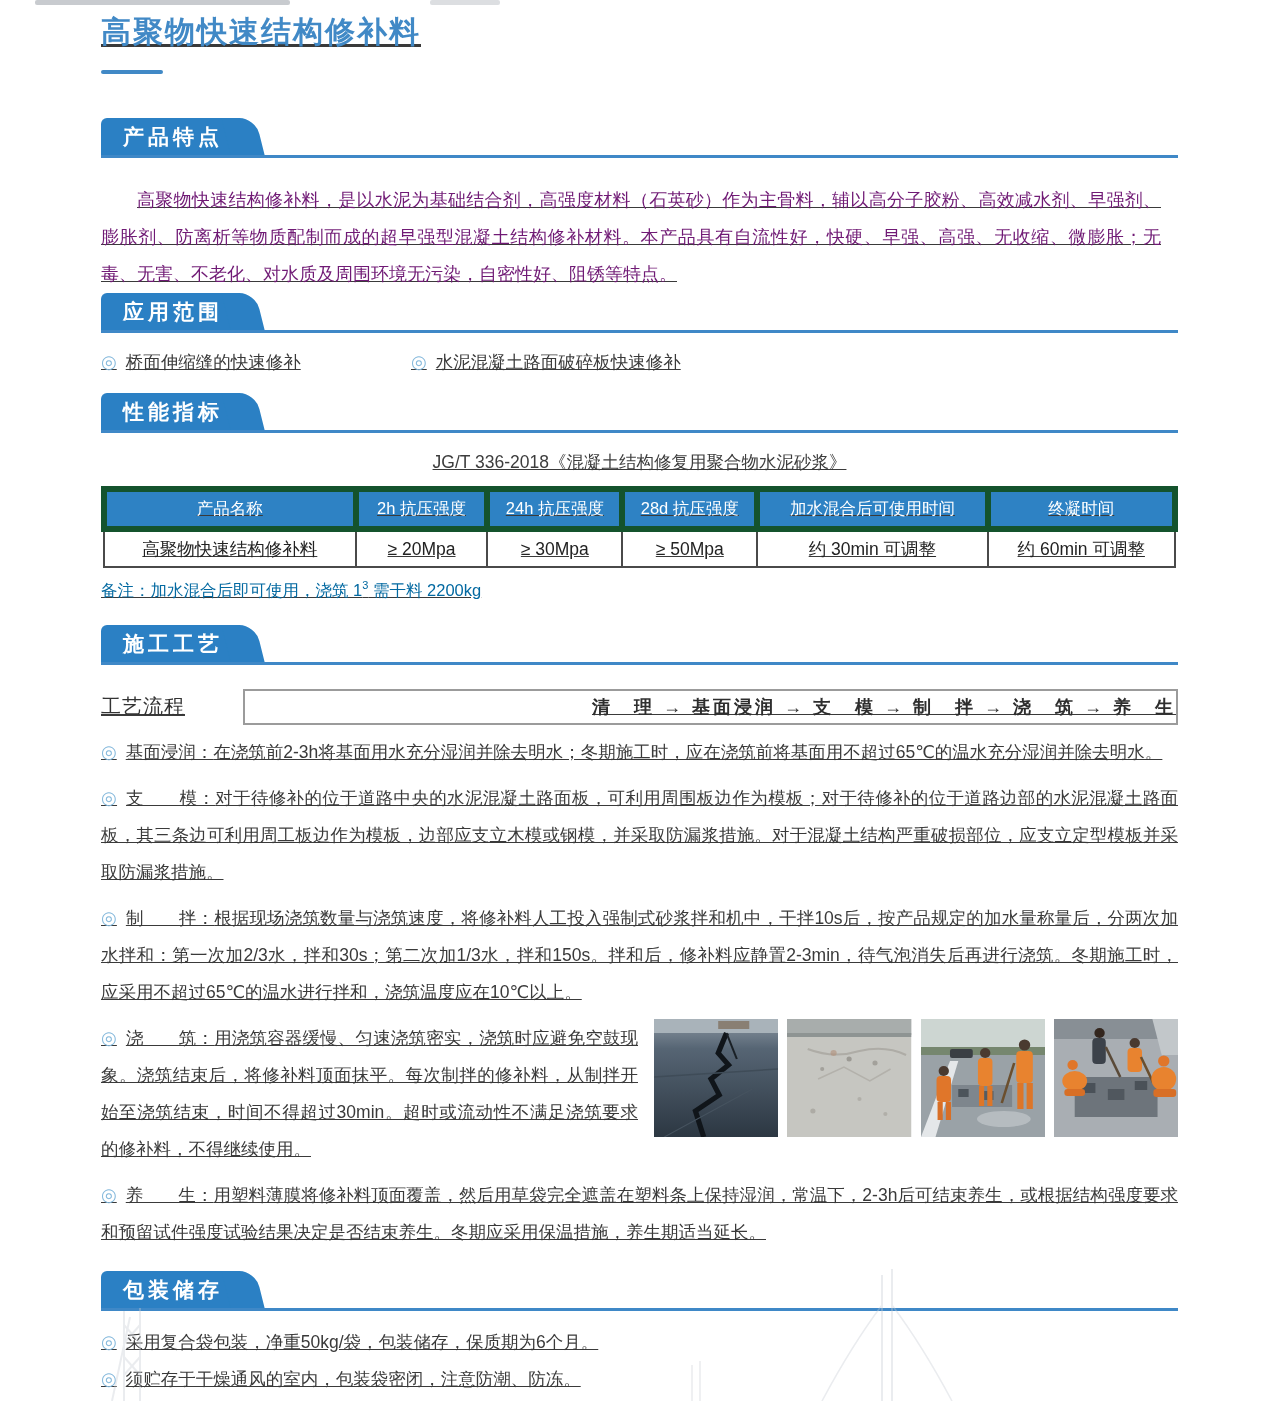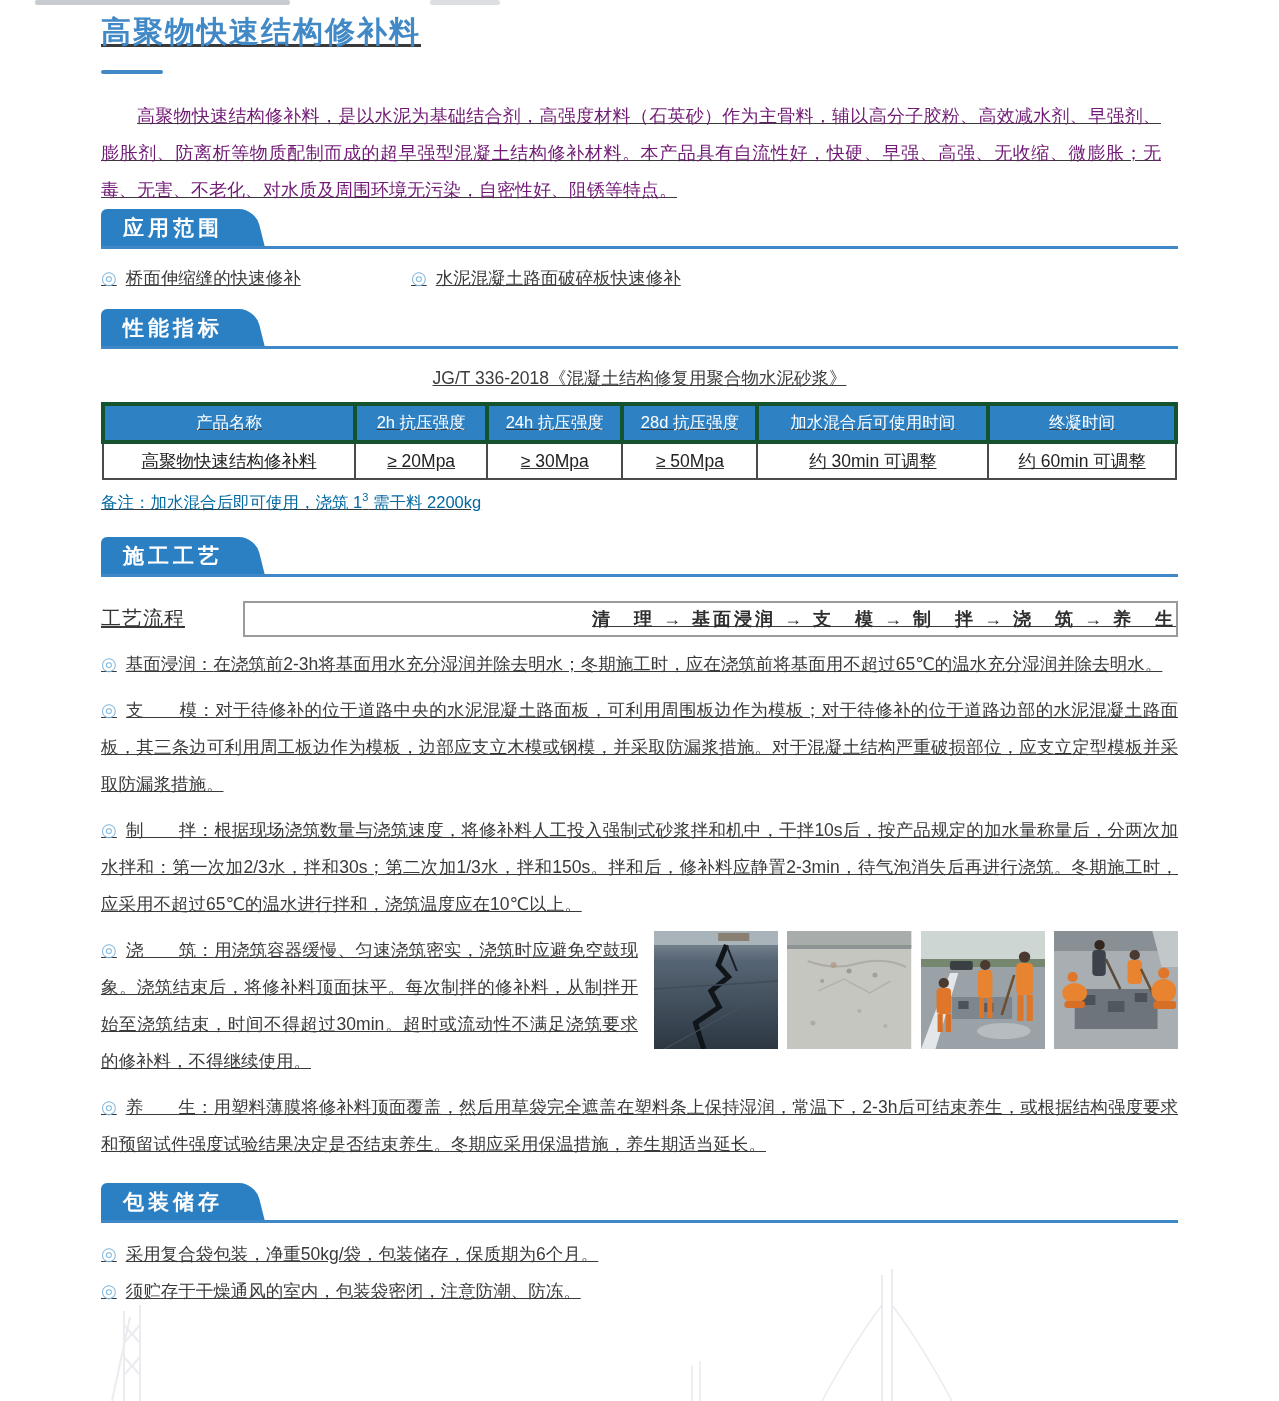--- a/index.html
+++ b/index.html
@@ -56,21 +56,21 @@
   .apps-row .app-item:first-child { width:310px; }
 
   .standard-line { margin-top:17px; text-align:center; font-size:17.5px; color:#3d3d3d; }
 
   table.perf {
     width:100%; margin-top:12px;
     border-collapse:collapse;
   }
   table.perf th {
     background:#2e82c4; color:#ffffff; font-weight:normal;
-    font-size:16.5px; padding:6px 4px; border:4px solid #14532d;
+    font-size:16.5px; padding:6px 4px; border:6px solid #14532d;
   }
   table.perf td {
     font-size:17.5px; color:#222222; text-align:center;
     padding:5px 4px; border:2px solid #4a4a4a;
   }
   table.perf .col-name { width:23.5%; }
   table.perf .col-2h   { width:12.3%; }
   table.perf .col-24h  { width:12.6%; }
   table.perf .col-28d  { width:12.6%; }
   table.perf .col-mix  { width:21.5%;margin-left:44px; }
@@ -109,20 +109,23 @@
 <body>
 
 <div class="top-strip" style="left:35px; width:255px;"></div>
 <div class="top-strip" style="left:430px; width:70px; opacity:.35;"></div>
 
 <div class="content">
 
   <div class="page-title">高聚物快速结构修补料</div>
   <div class="title-underline"></div>
 
+  <div class="section-header" style="margin-top:48px;">
+    <div class="tab">产品特点</div>
+  </div>
   <p class="para">高聚物快速结构修补料，是以水泥为基础结合剂，高强度材料（石英砂）作为主骨料，辅以高分子胶粉、高效减水剂、早强剂、膨胀剂、防离析等物质配制而成的超早强型混凝土结构修补材料。本产品具有自流性好，快硬、早强、高强、无收缩、微膨胀；无毒、无害、不老化、对水质及周围环境无污染，自密性好、阻锈等特点。</p>
 
   <div class="section-header" style="margin-top:4px;">
     <div class="tab">应用范围</div>
   </div>
   <div class="apps-row">
     <div class="app-item"><span class="bullet">◎</span><span>桥面伸缩缝的快速修补</span></div>
     <div class="app-item"><span class="bullet">◎</span><span>水泥混凝土路面破碎板快速修补</span></div>
   </div>
 

